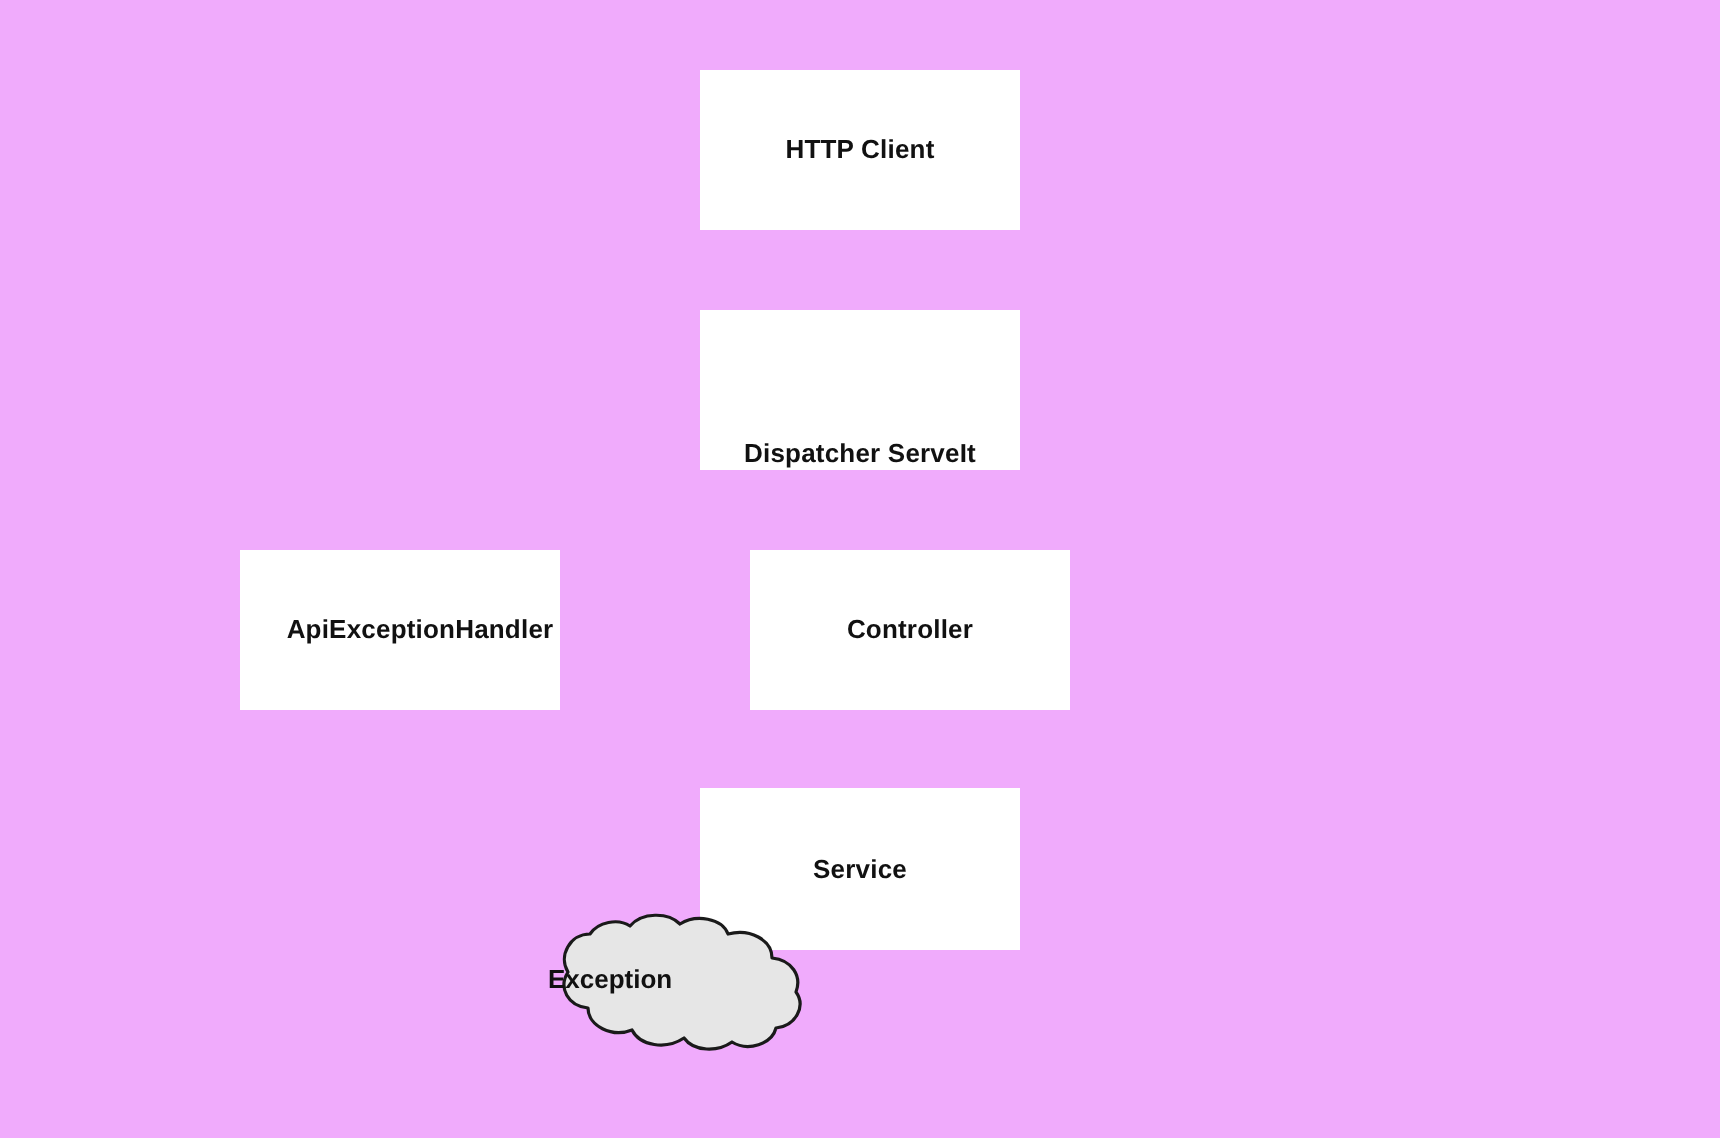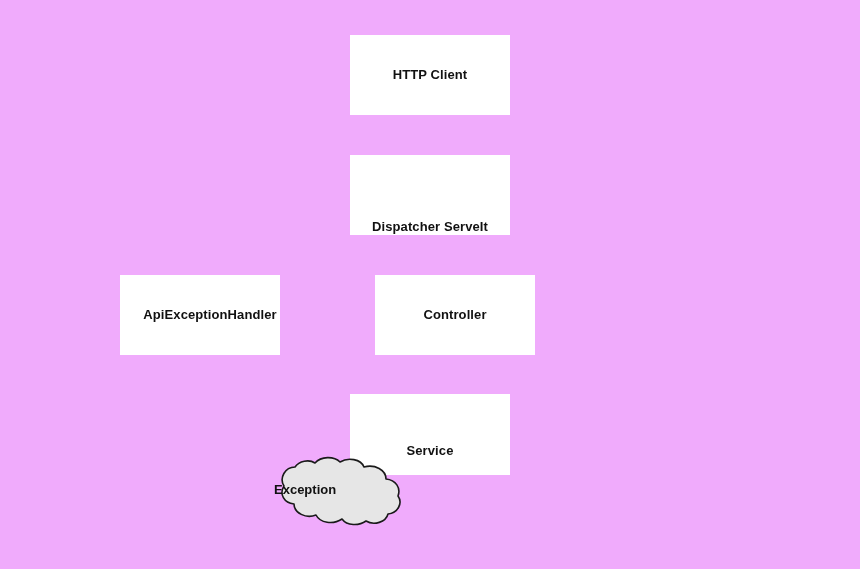--- a/index.html
+++ b/index.html
@@ -31,21 +31,21 @@
     line-height: 1.2;
     white-space: nowrap;
     text-align: center;
     letter-spacing: 0.1px;
   }
   
   #node-http-client   { left: 350px; top: 35px;  width: 160px; height: 80px; align-items: center; }
   #node-dispatcher    { left: 350px; top: 155px; width: 160px; height: 80px; align-items: flex-end; }
   #node-api-handler   { left: 120px; top: 275px; width: 160px; height: 80px; align-items: center; padding-left: 20px; }
   #node-controller    { left: 334px; top: 275px; width: 160px; height: 80px; align-items: center; margin-left: 41px; }
-  #node-service       { left: 350px; top: 394px; width: 160px; height: 81px; align-items: center; padding-top: 33px; }
+  #node-service       { left: 350px; top: 394px; width: 160px; height: 81px; align-items: flex-start; padding-top: 33px; }
 
   
   #node-exception {
     position: absolute;
     left: 274px;
     top: 456px;
     width: 134px;
     height: 70px;
     z-index: 5;
   }

